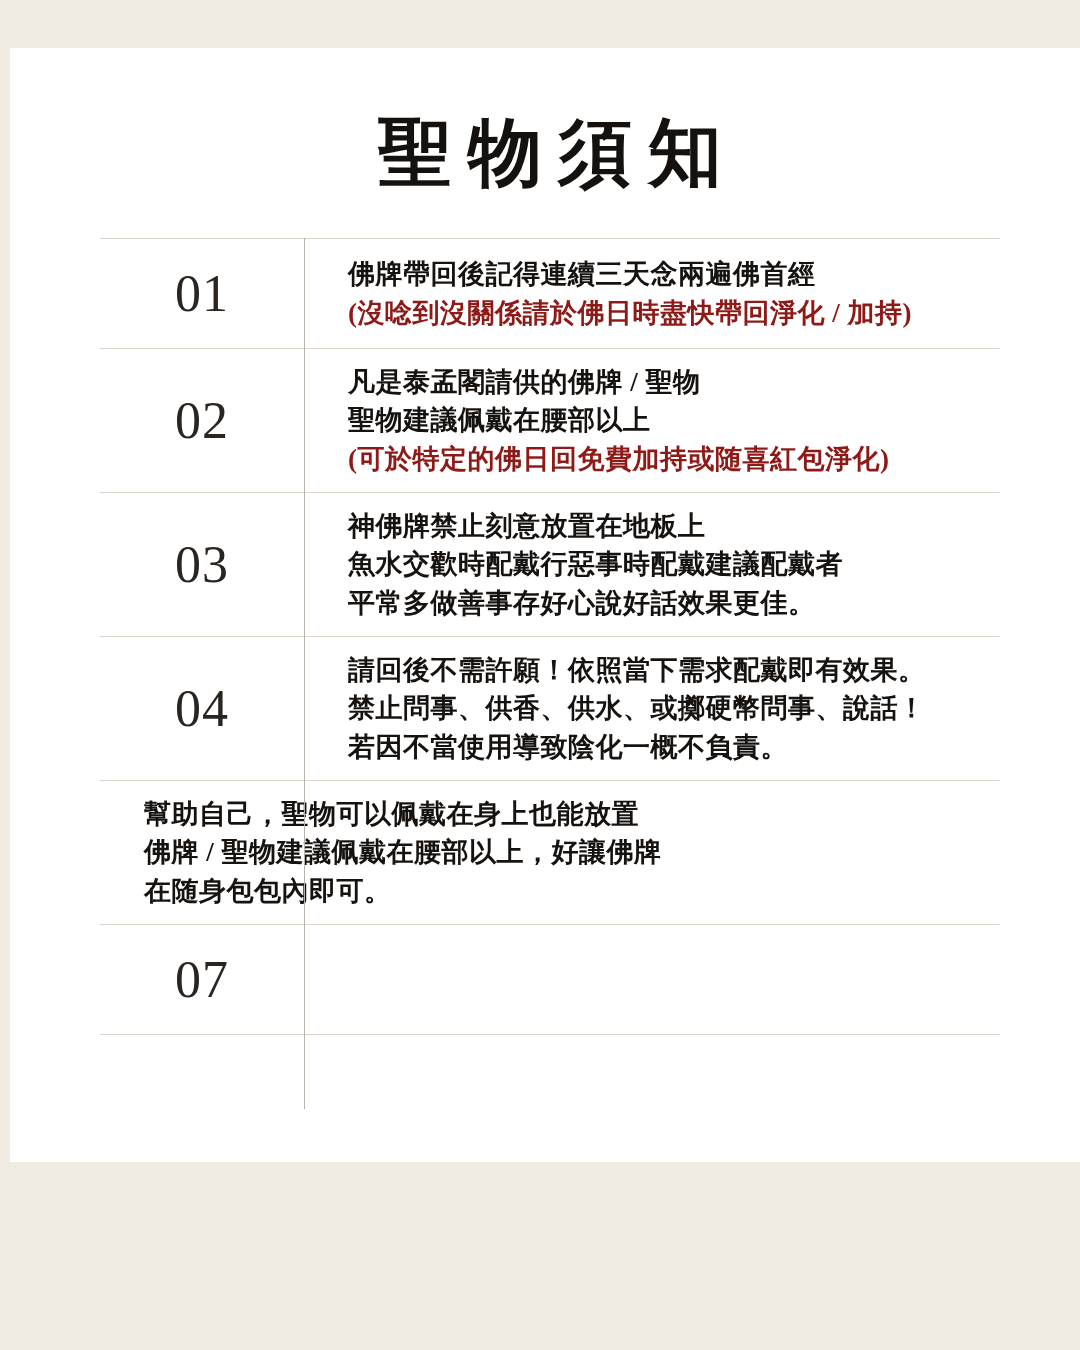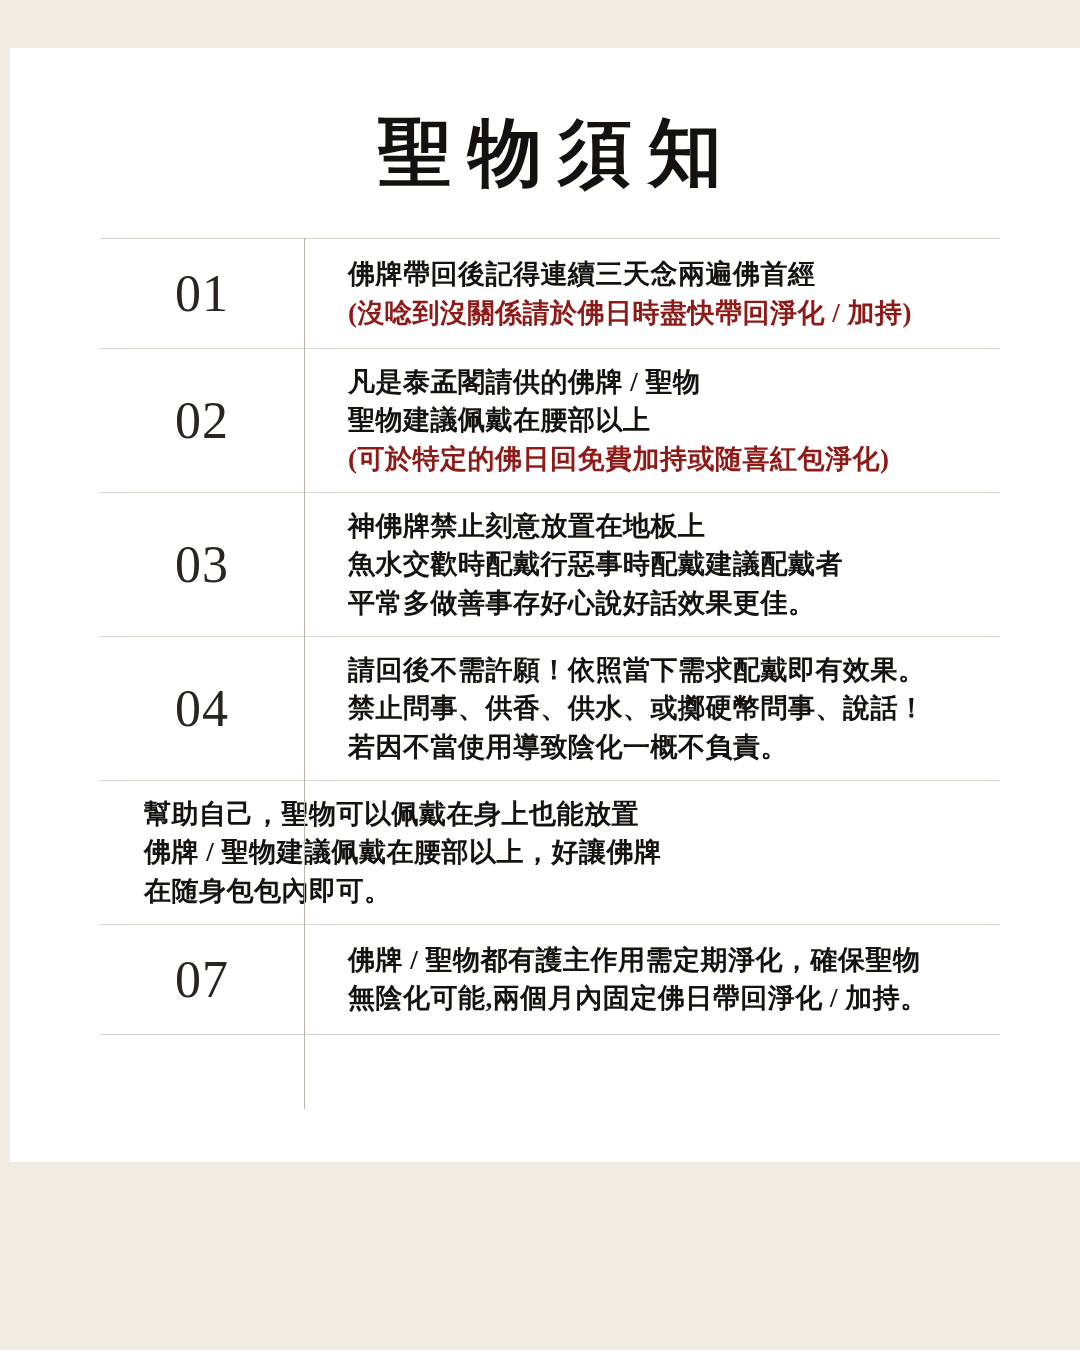--- a/index.html
+++ b/index.html
@@ -154,24 +154,20 @@
       <div class="row">
         <div class="body">
           <div class="line">幫助自己，聖物可以佩戴在身上也能放置</div>
           <div class="line">佛牌 / 聖物建議佩戴在腰部以上，好讓佛牌</div>
           <div class="line">在随身包包內即可。</div>
         </div>
       </div>
 
       <div class="row">
         <div class="num">07</div>
-        <div class="body">
-          <div class="line">佛牌 / 聖物都有護主作用需定期淨化，確保聖物</div>
-          <div class="line">無陰化可能,兩個月內固定佛日帶回淨化 / 加持。</div>
-        </div>
       </div>
 
       <div class="row-last"></div>
     </div>
 
   </div>
   <div class="bottombar"></div>
 </div>
 
 </body></html>

